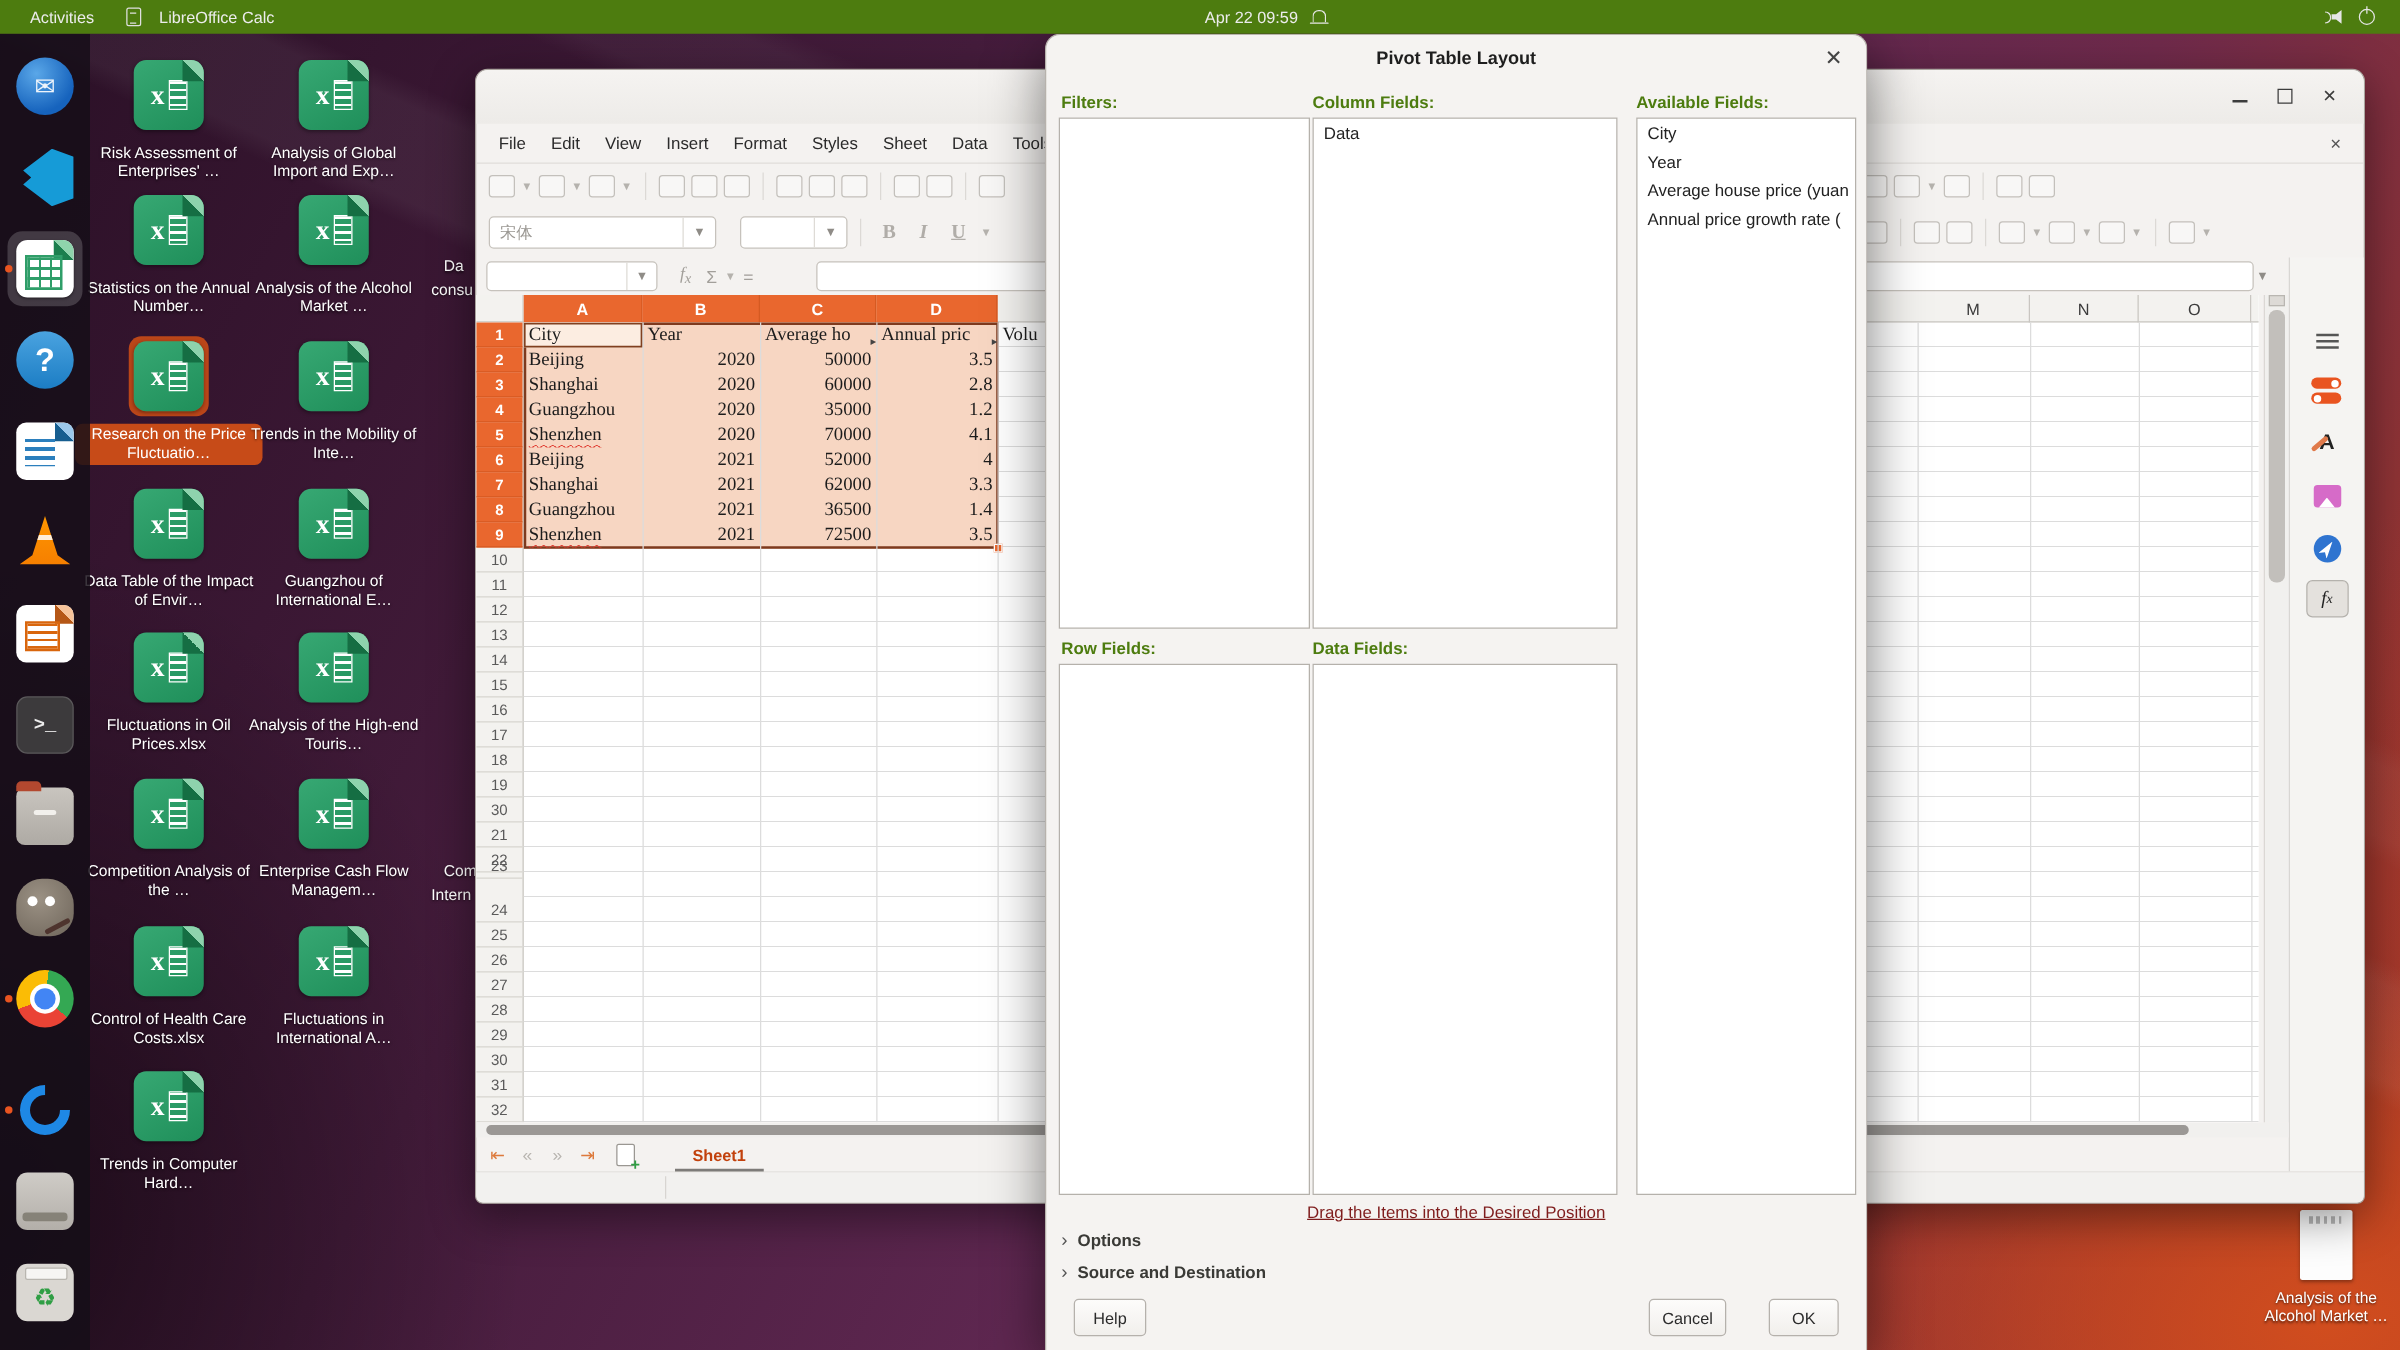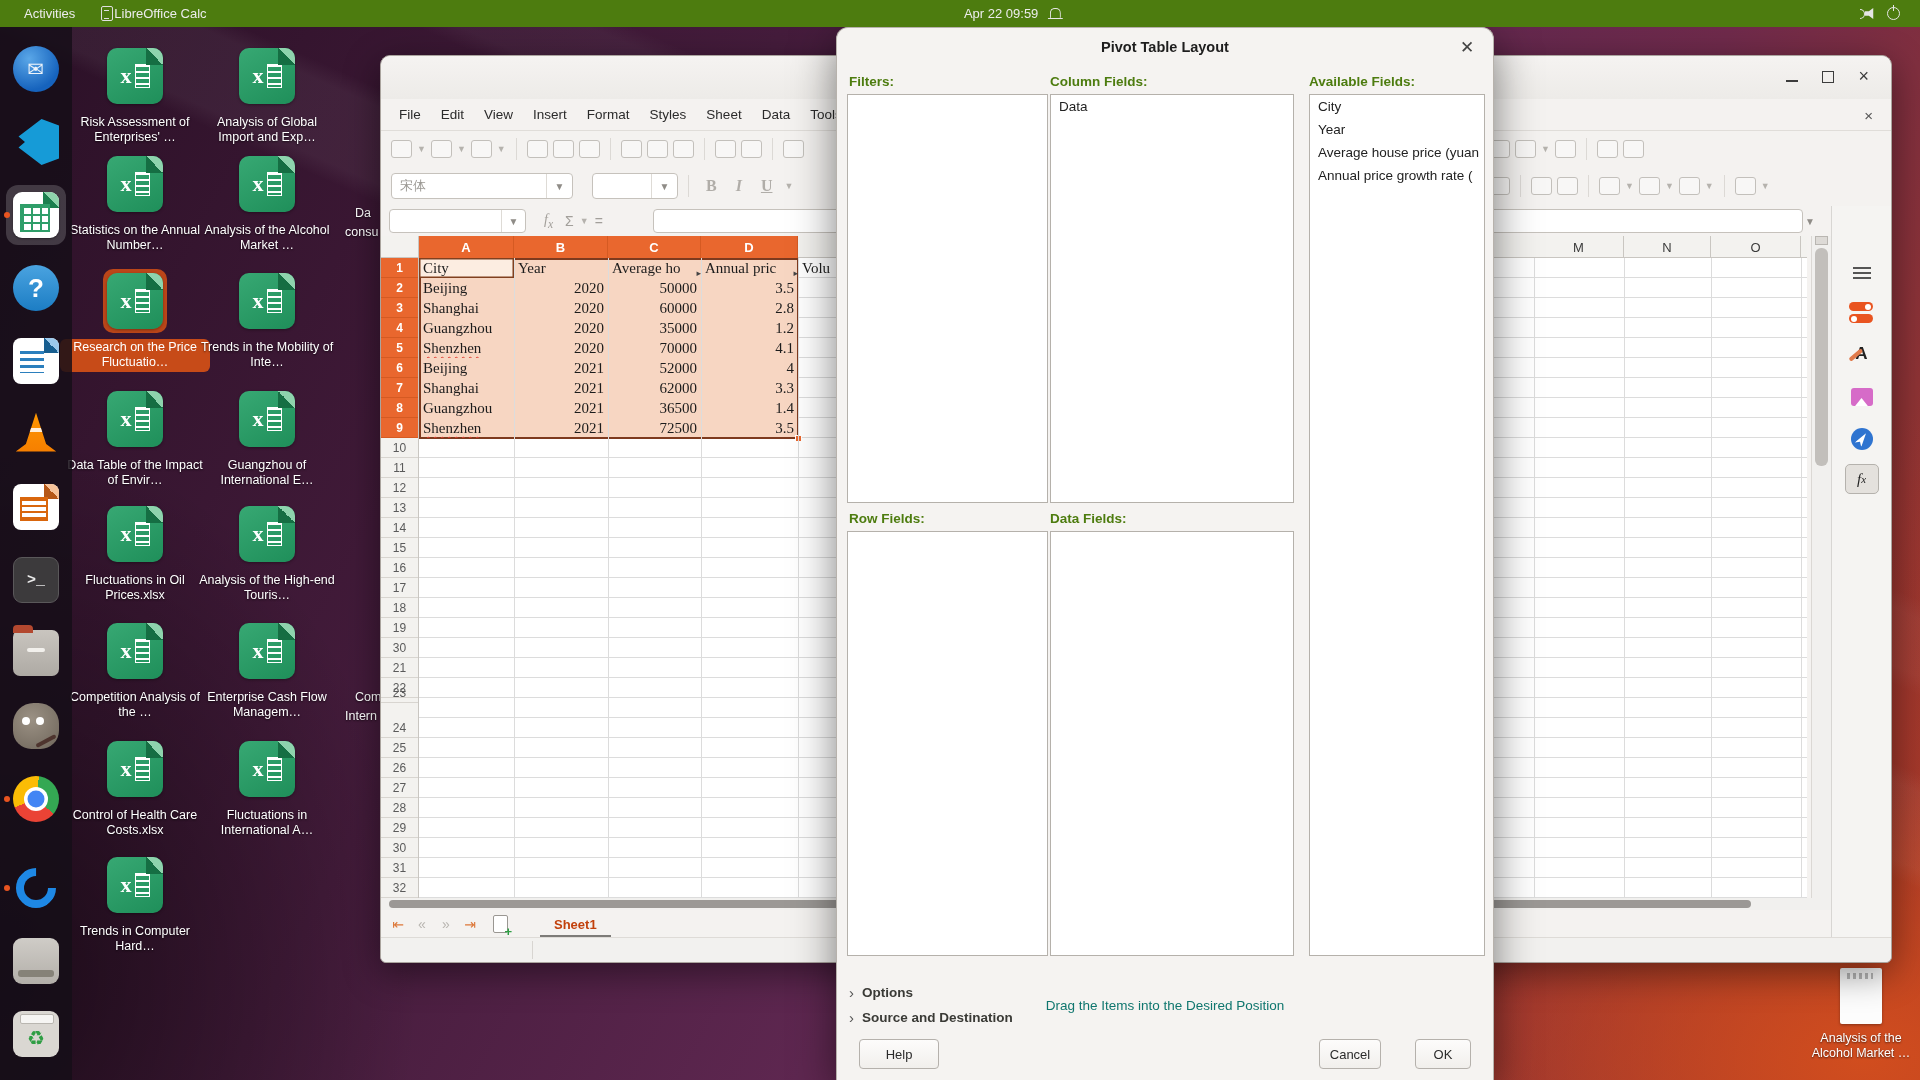--- a/index.html
+++ b/index.html
@@ -17,21 +17,21 @@
   #wallpaper:after{content:"";position:absolute;inset:0;
     background:linear-gradient(24deg, transparent 54%, rgba(255,255,255,.05) 55%, rgba(255,255,255,.05) 59%, transparent 60%, transparent 64%, rgba(255,255,255,.04) 65%, rgba(255,255,255,.04) 68%, transparent 69%);}
 
   
   #topbar{position:absolute;left:0;top:0;width:1920px;height:27px;background:#4d7c0f;z-index:60;
     display:flex;align-items:center;color:#ececec;font-size:13px;}
   #topbar .tb-left{display:flex;align-items:center;gap:26px;padding-left:24px;}
   .appicon{width:12px;height:15px;border:1.3px solid #dfdfdf;border-radius:2px;position:relative;}
   .appicon:after{content:"";position:absolute;left:2px;top:3px;width:5px;height:7px;
     border-top:1.2px solid #dfdfdf;border-bottom:1.2px solid #dfdfdf;}
-  .appname{display:flex;align-items:center;gap:1px;}
+  .appname{display:flex;align-items:center;gap:14px;}
   #clockwrap{position:absolute;left:50%;transform:translateX(4%);display:flex;align-items:center;gap:12px;}
   .bell{width:11px;height:10px;border:1.5px solid #e6e6e6;border-bottom:none;border-radius:5px 5px 1px 1px;position:relative;margin-top:-2px;}
   .bell:after{content:"";position:absolute;left:-3.5px;bottom:-1.8px;width:15px;height:1.8px;background:#e6e6e6;border-radius:1px;}
   #topbar .tb-right{margin-left:auto;display:flex;align-items:center;gap:22px;padding-right:20px;}
   .spk{width:11px;height:12px;background:#e6e6e6;clip-path:polygon(0 32%,35% 32%,75% 4%,75% 96%,35% 68%,0 68%);position:relative;}
   .spkw{width:5px;height:10px;border:1.6px solid #e6e6e6;border-left:none;border-radius:0 6px 6px 0;margin-left:-16px;}
   .pwr{width:13px;height:13px;border:1.6px solid #e6e6e6;border-radius:50%;position:relative;}
   .pwr:after{content:"";position:absolute;left:4.6px;top:-3px;width:1.7px;height:6px;background:#e6e6e6;}
 
   
@@ -191,21 +191,21 @@
 
   
   #dialog{position:absolute;left:836px;top:27px;width:658px;height:1053px;z-index:50;background:#f5f3f1;
     border-radius:12px 12px 0 0;box-shadow:0 12px 44px rgba(0,0,0,.5);border:1px solid #b7b2ac;border-bottom:none;font-size:13.5px;}
   #dlg-titlebar{position:absolute;left:0;top:0;right:0;height:38px;display:flex;align-items:center;justify-content:center;
     font-weight:bold;font-size:14.5px;color:#1e1e1e;}
   #dlg-close{position:absolute;right:16px;top:9px;font-size:17px;color:#444;width:20px;text-align:center;}
   .dlg-label{position:absolute;font-weight:bold;color:#4d7c0f;}
   .listbox{position:absolute;background:#fff;border:1px solid #b5b1ab;}
   .lb-item{padding:4px 8px;color:#222;font-size:13.5px;white-space:nowrap;overflow:hidden;}
-  #dlg-hint{position:absolute;left:0;right:0;top:934px;text-align:center;color:#0f766e;margin-top:36px;}
+  #dlg-hint{position:absolute;left:0;right:0;top:934px;text-align:center;text-decoration:underline;color:#7f1d1d;}
   .expander{position:absolute;left:12px;font-weight:bold;color:#3a3a36;display:flex;align-items:center;gap:8px;}
   .expander .arr{font-weight:normal;font-size:15px;color:#555;}
   .dlg-btn{position:absolute;height:30px;background:linear-gradient(#fdfcfb,#f1efec);border:1px solid #b5b1ac;border-radius:4px;
     display:flex;align-items:center;justify-content:center;font-size:13px;color:#2b2b2b;}
 </style>
 </head>
 <body>
 
 <div id="screen">
   <div id="wallpaper"></div>
@@ -616,17 +616,17 @@
 
     <div class="expander" style="top:956px;">
       <span class="arr">›</span>
       <span>Options</span>
     </div>
     <div class="expander" style="top:981px;">
       <span class="arr">›</span>
       <span>Source and Destination</span>
     </div>
 
-    <div class="dlg-btn" style="left:22px;top:1011px;width:80px;">Help</div>
+    <div class="dlg-btn" style="left:22px;top:1011px;width:58px;">Help</div>
     <div class="dlg-btn" style="left:482px;top:1011px;width:62px;">Cancel</div>
     <div class="dlg-btn" style="left:578px;top:1011px;width:56px;">OK</div>
   </div>
 </div>
 
 </body></html>

